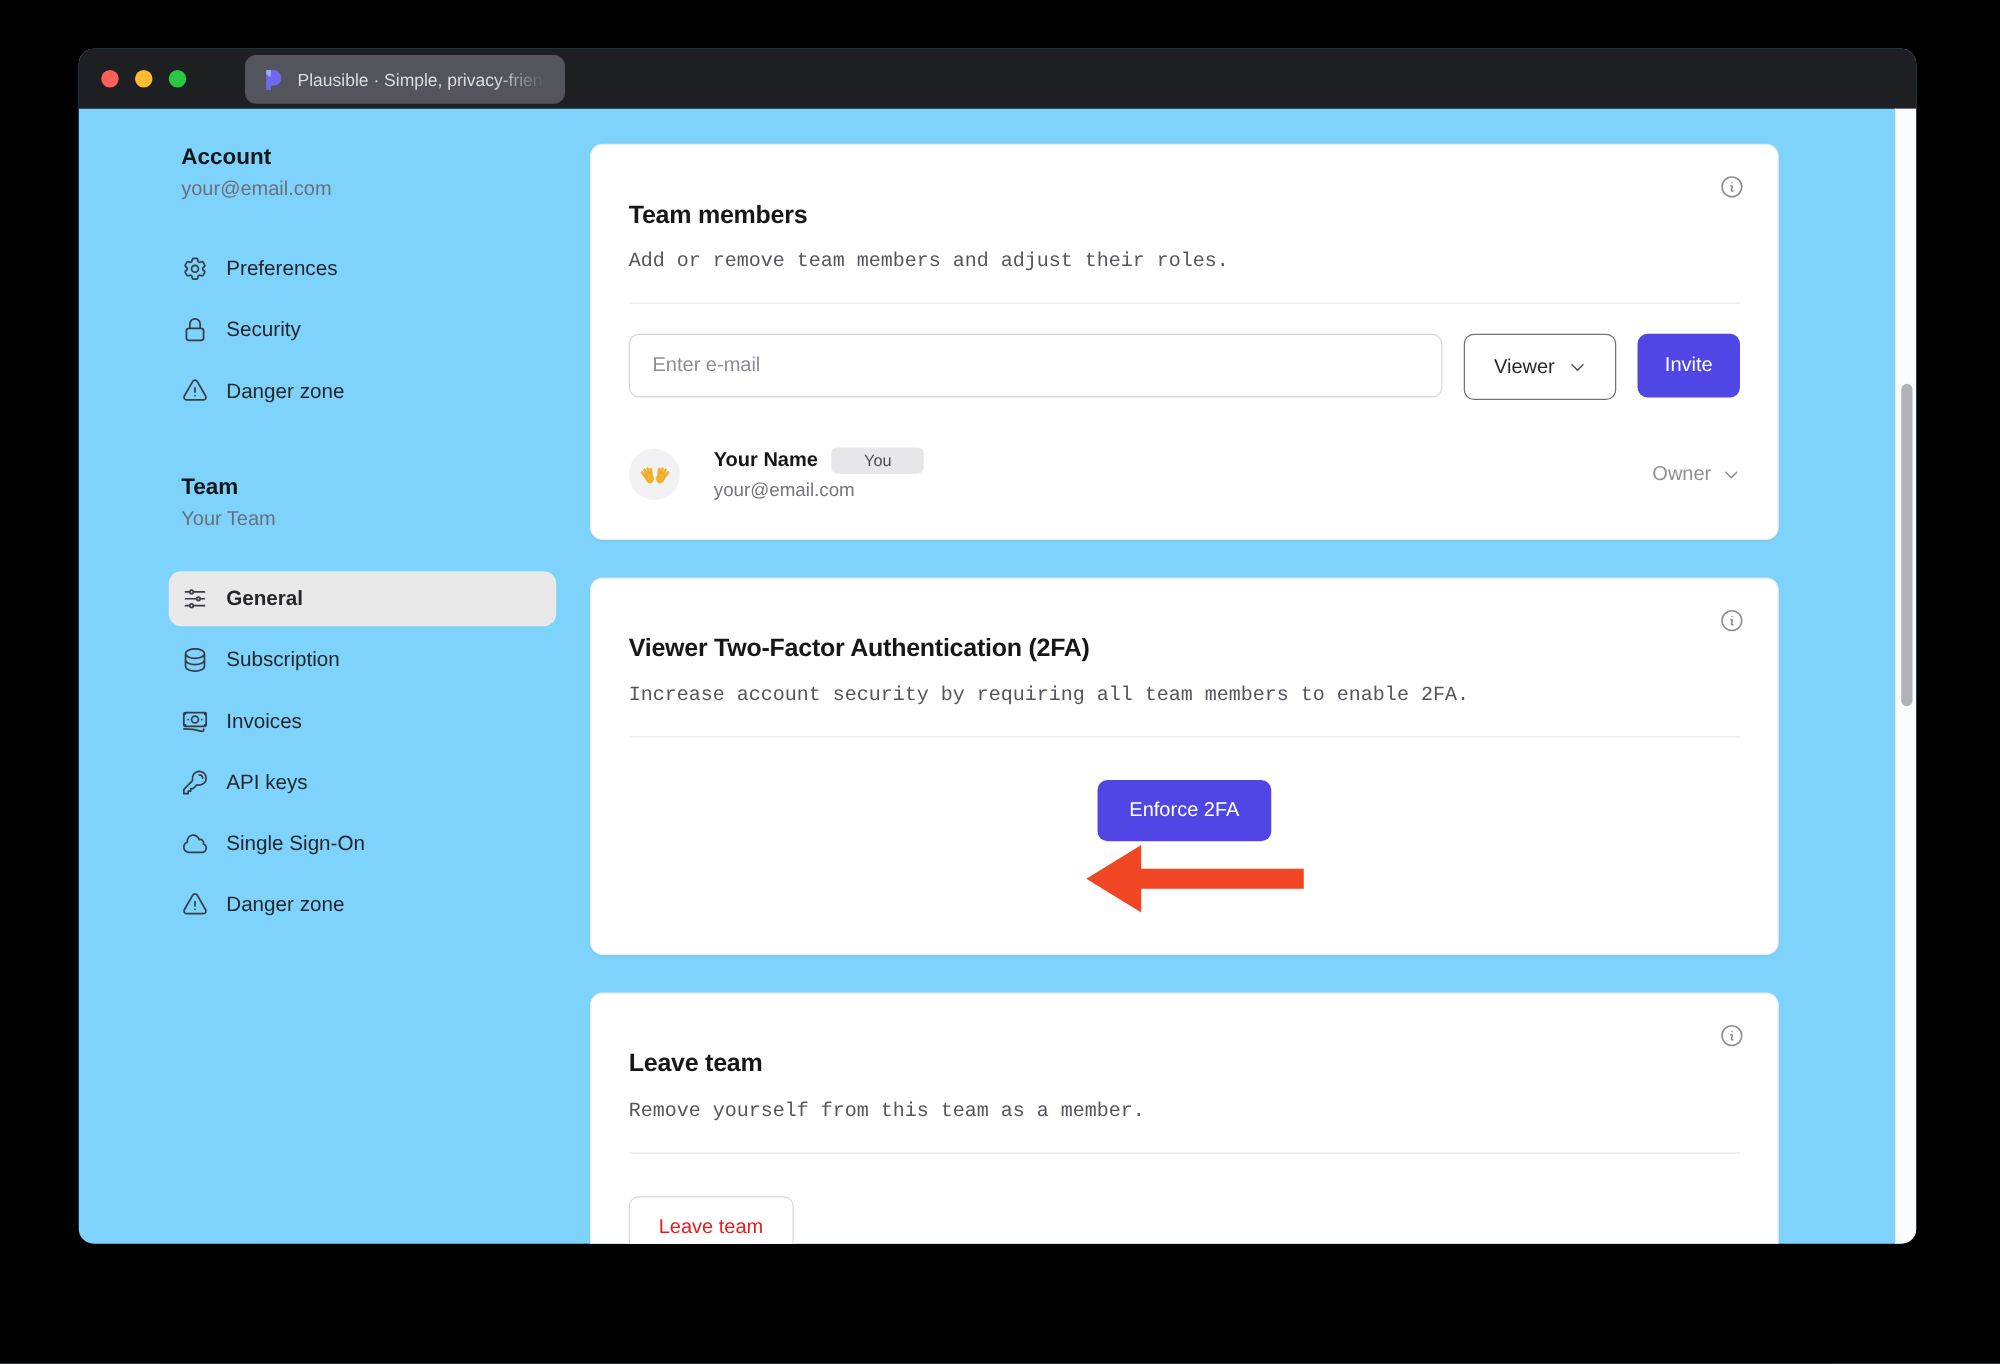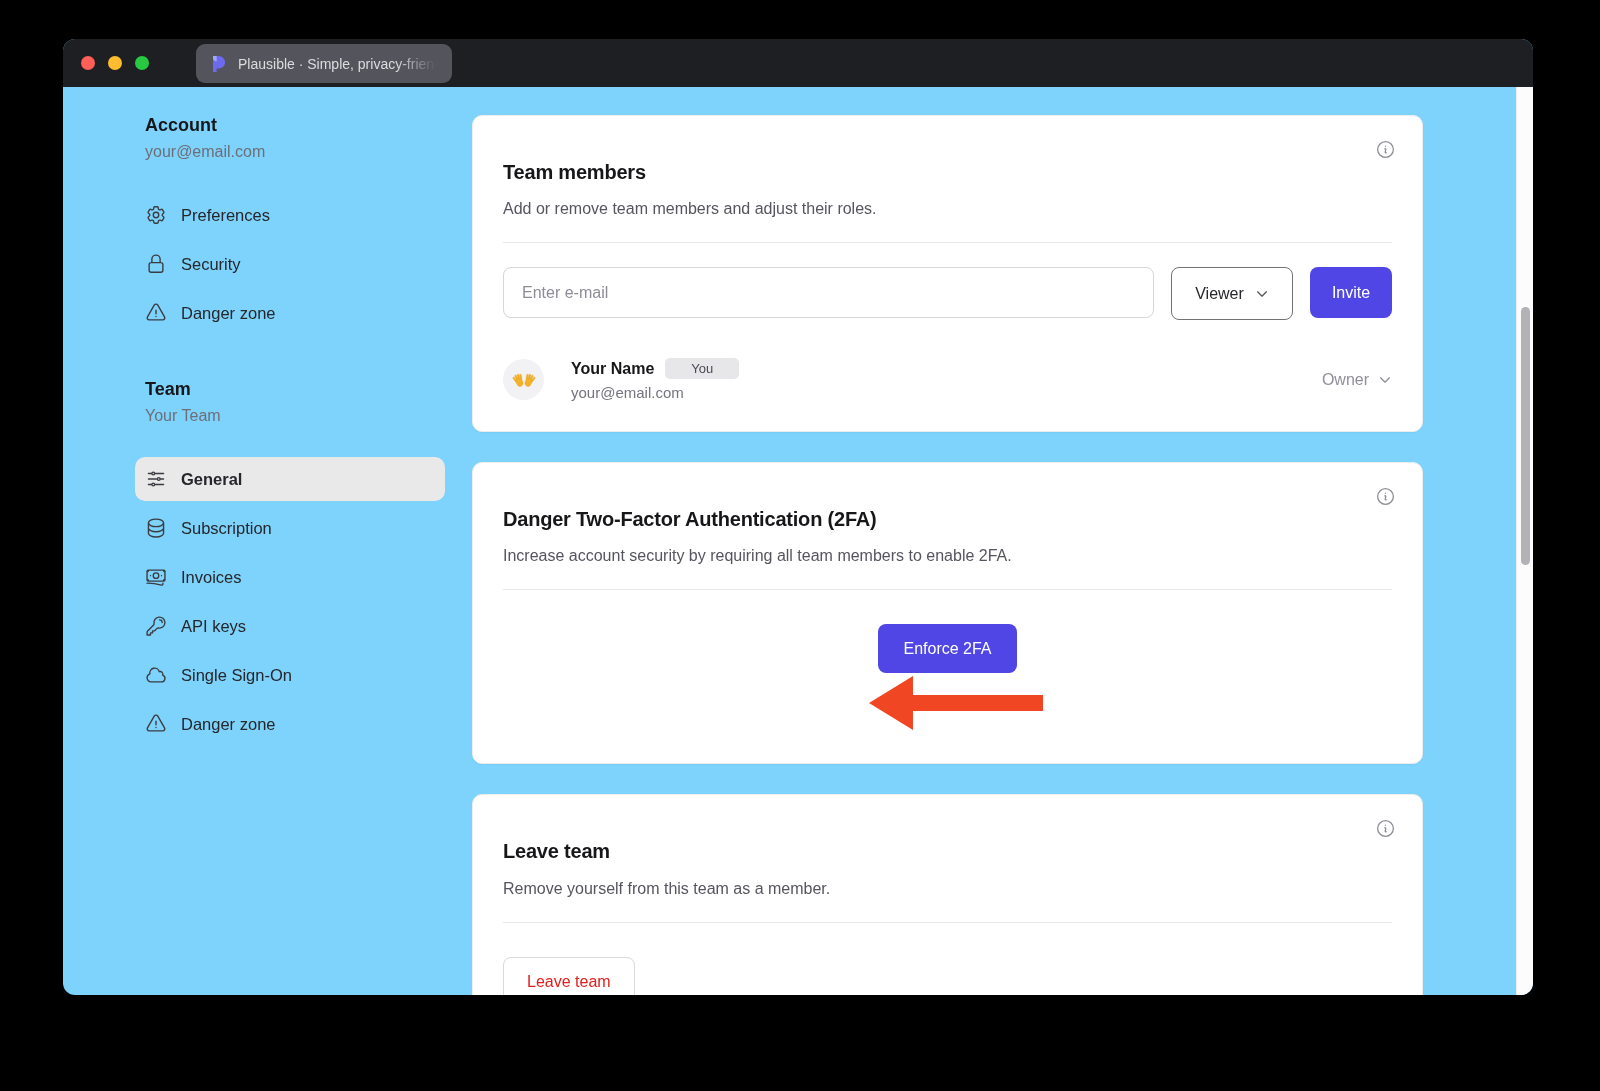--- a/index.html
+++ b/index.html
@@ -46,21 +46,21 @@
   .side-item.active { background:#e9e9ea; font-weight:700; }
   .team-section { margin-top:44px; }
   
   .main { width:951px; margin-left:27px; }
   .card {
     background:#fff; border:1px solid #ededef; border-radius:10px;
     padding:28px 30px 30px; box-sizing:border-box; position:relative;
     box-shadow:0 1px 2px rgba(0,0,0,.04); margin-bottom:30px;
   }
   .card-title { font-size:20px; font-weight:600; color:#17171a; letter-spacing:-.2px; }
-  .card-desc { font-size:16px; color:#55555e; margin-top:10px; }
+  .card-desc { font-size:16px; color:#55555e; margin-top:10px;font-family:Liberation Mono, monospace; }
   .info-icon { position:absolute; top:23px; right:26px; width:21px; height:21px; color:#8e8e96; cursor:pointer; }
   .divider { height:1px; background:#e8e8ea; margin-top:24px; }
   
   .invite-row { display:flex; gap:17px; margin-top:24px; }
   .email-input {
     flex:1; height:51px; border:1px solid #d6d6db; border-radius:8px; padding:17px 18px;
     font-size:16px; color:#17171a; background:#fff; box-sizing:border-box; outline:none;
     font-family:"Liberation Sans", sans-serif;
   }
   .email-input::placeholder { color:#8d8d97; }
@@ -252,21 +252,21 @@
                 <path d="m19.5 8.25-7.5 7.5-7.5-7.5"></path>
               </svg>
           </div>
         </div>
       </section>
 
       <section class="card">
         <svg class="info-icon" viewBox="0 0 24 24" fill="none" stroke="currentColor" stroke-width="1.5" stroke-linecap="round" stroke-linejoin="round">
           <path d="M11.25 11.25l.041-.02a.75.75 0 0 1 1.063.852l-.708 2.836a.75.75 0 0 0 1.063.853l.041-.021M21 12a9 9 0 1 1-18 0 9 9 0 0 1 18 0Zm-9-3.75h.008v.008H12V8.25Z"></path>
         </svg>
-        <h2 class="card-title">Danger Two-Factor Authentication (2FA)</h2>
+        <h2 class="card-title">Viewer Two-Factor Authentication (2FA)</h2>
         <p class="card-desc">Increase account security by requiring all team members to enable 2FA.</p>
         <div class="divider"></div>
 
         <div class="enforce-row">
           <button class="enforce-btn">Enforce 2FA</button>
           <svg class="arrow-svg" width="178" height="60" viewBox="0 0 178 60">
             <path d="M2 30 L46 3 L46 22 L176 22 L176 38 L46 38 L46 57 Z"></path>
           </svg>
         </div>
       </section>

